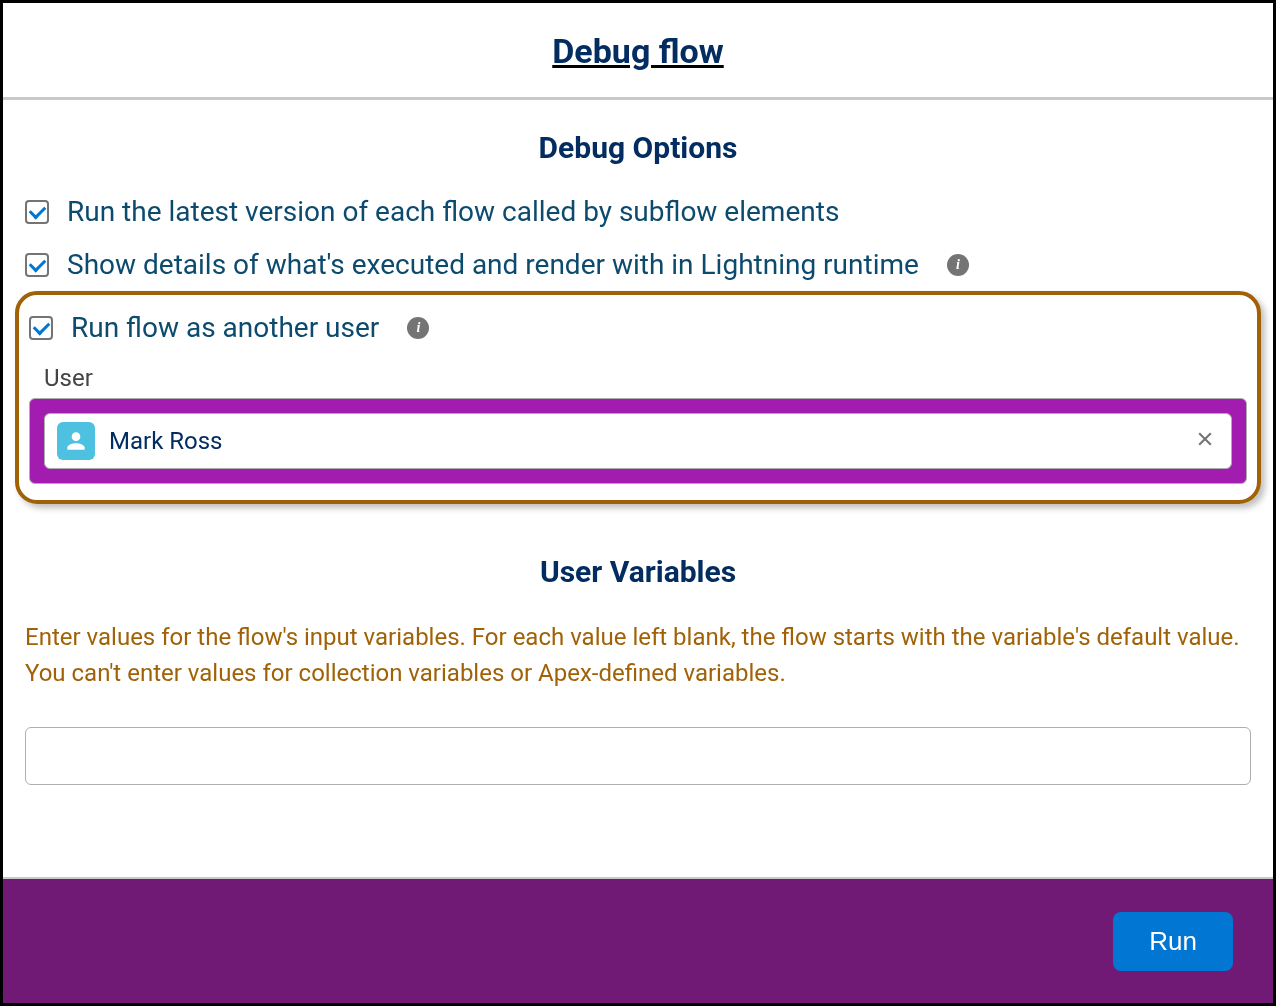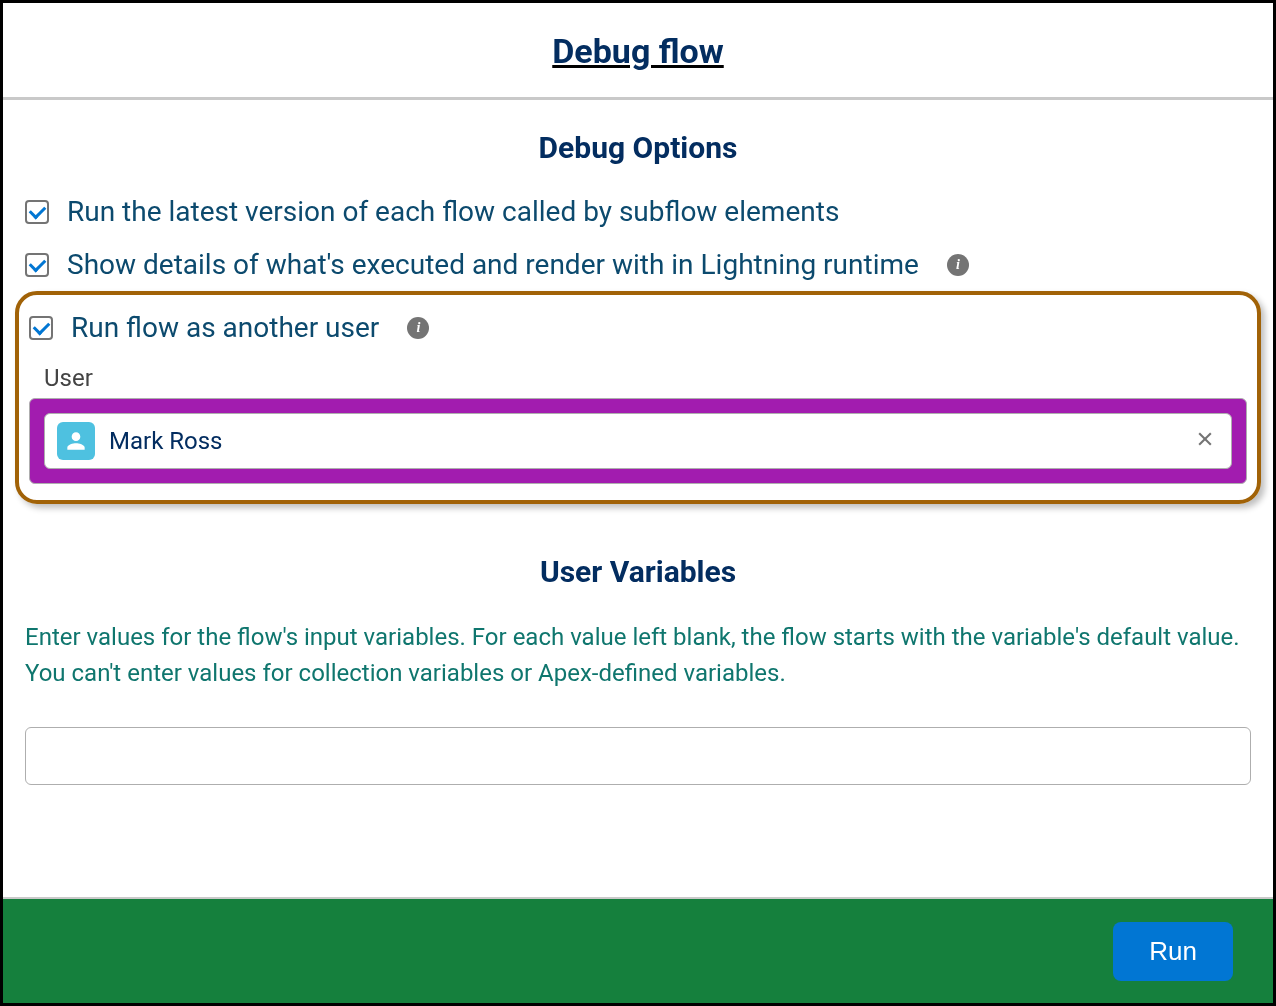--- a/index.html
+++ b/index.html
@@ -146,41 +146,41 @@
       height: 20px;
       stroke: #747474;
       stroke-width: 2.5;
       fill: none;
     }
     .input-vars-section {
       margin-top: 18px;
     }
     .input-desc {
       font-size: 24px;
-      color: #0f766e;
+      color: #a16207;
       line-height: 1.5;
       margin-bottom: 36px;
     }
     .record-input {
       width: 100%;
       height: 58px;
       border: 1px solid #aeaeae;
       border-radius: 6px;
       font-size: 22px;
       padding: 0 14px;
       outline: none;
       background: #fff;
     }
     .footer {
       position: absolute;
       bottom: 0;
       left: 0;
       right: 0;
-      height: 106px;
-      background: #15803d;
+      height: 126px;
+      background: #701a75;
       border-top: 2px solid #c9c9c9;
       display: flex;
       align-items: center;
       justify-content: flex-end;
       padding: 1px 40px;
     }
     .run-button {
       background: #0176d3;
       color: #fff;
       border: none;

